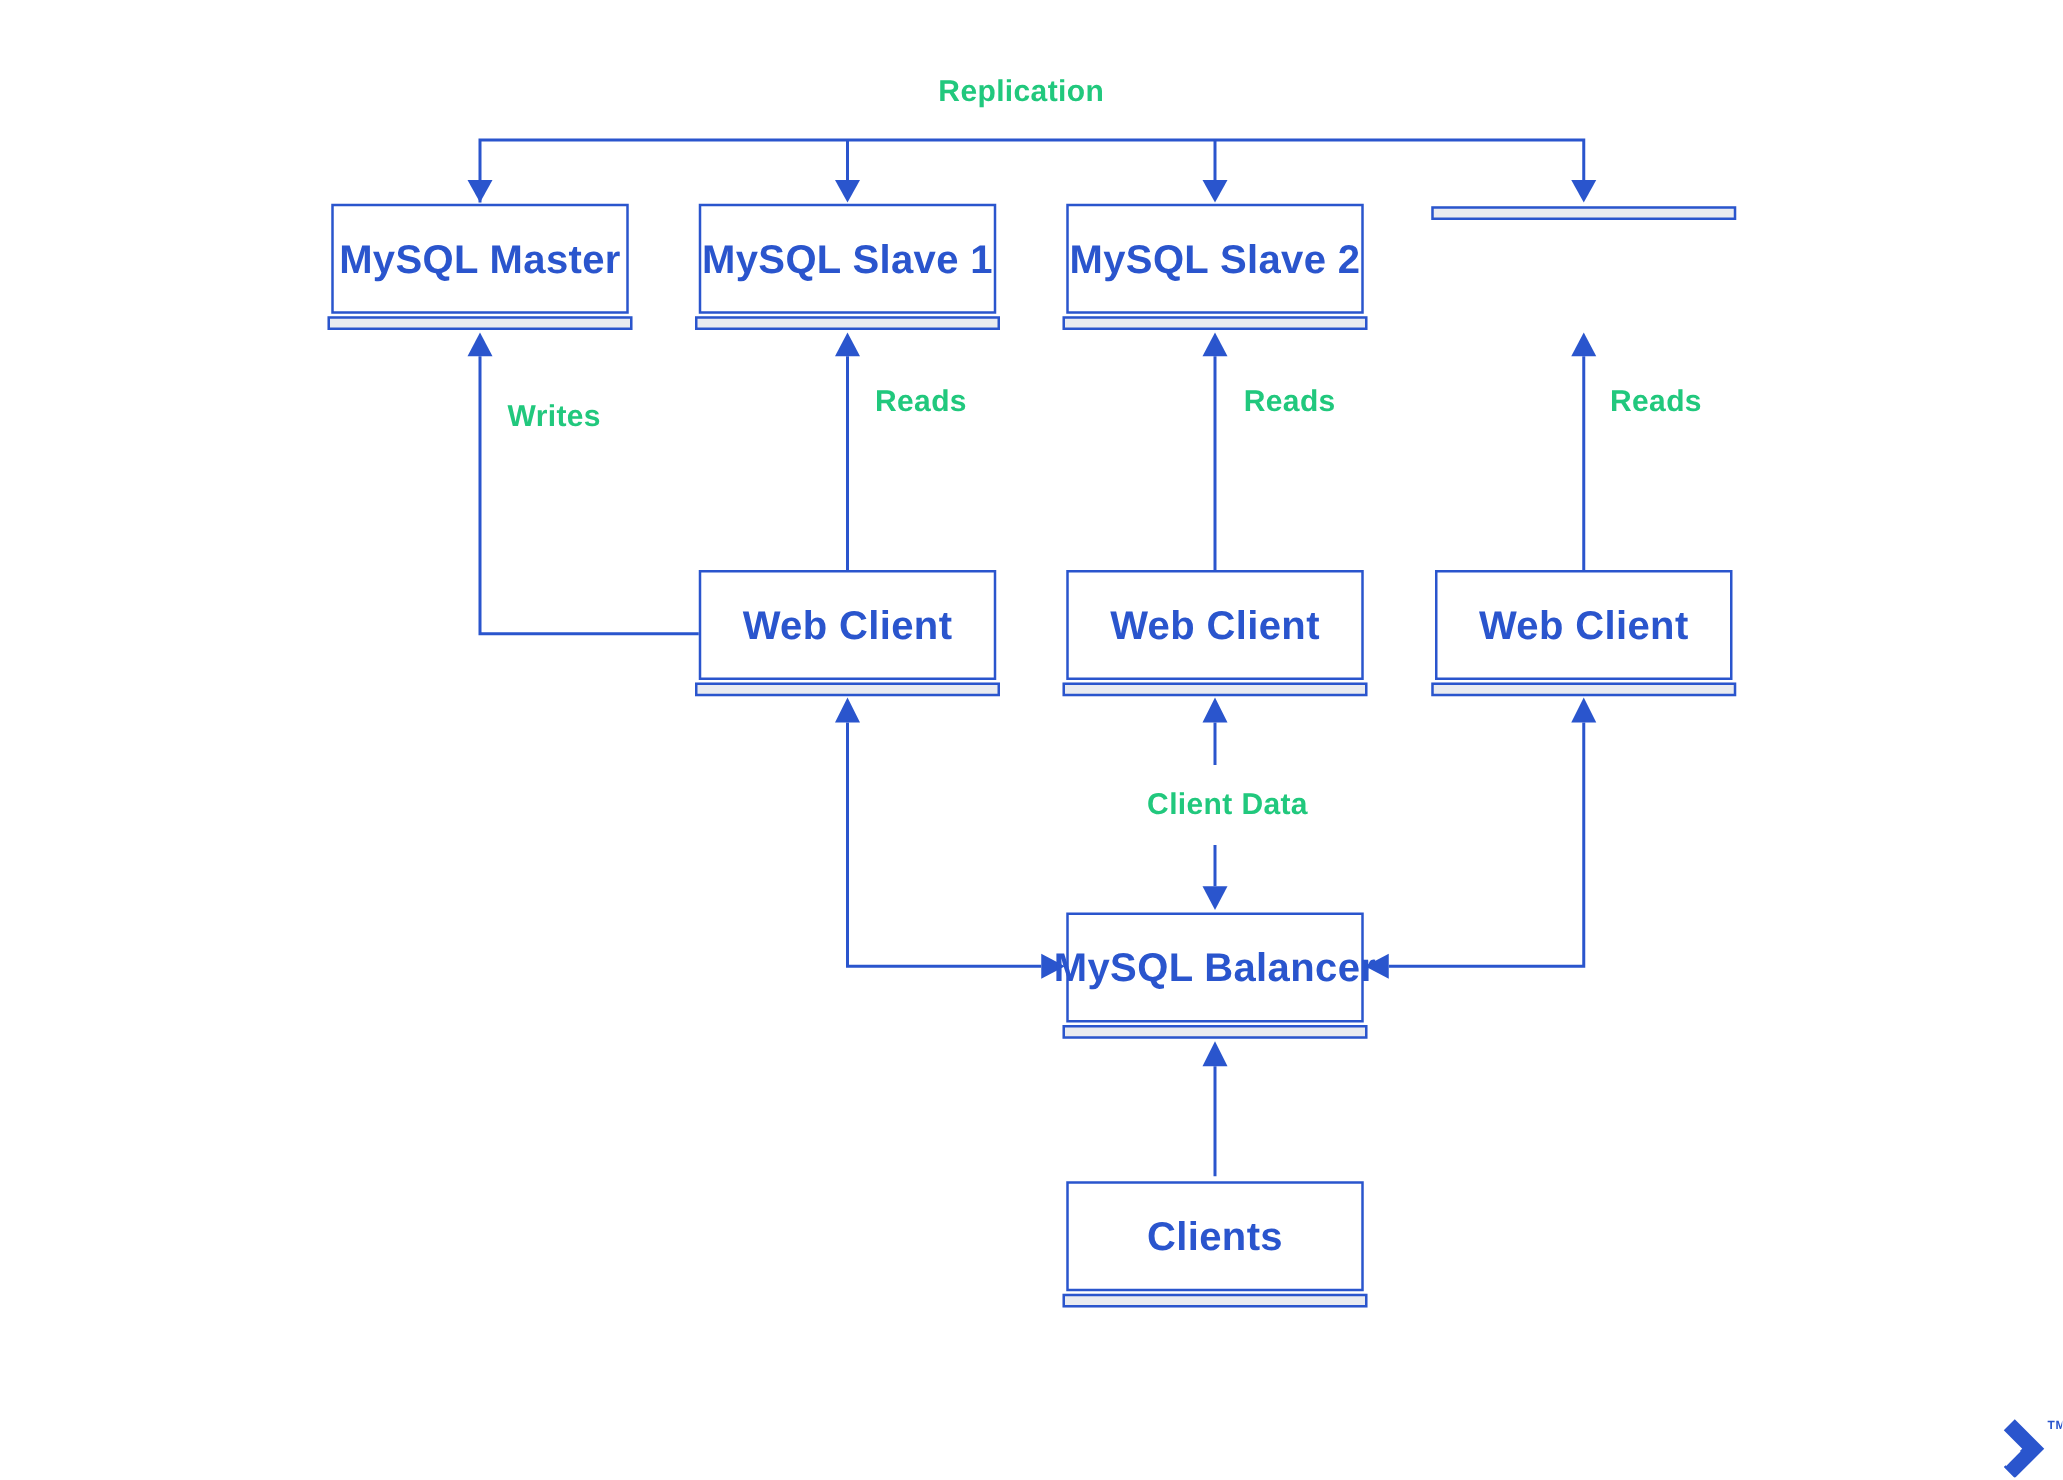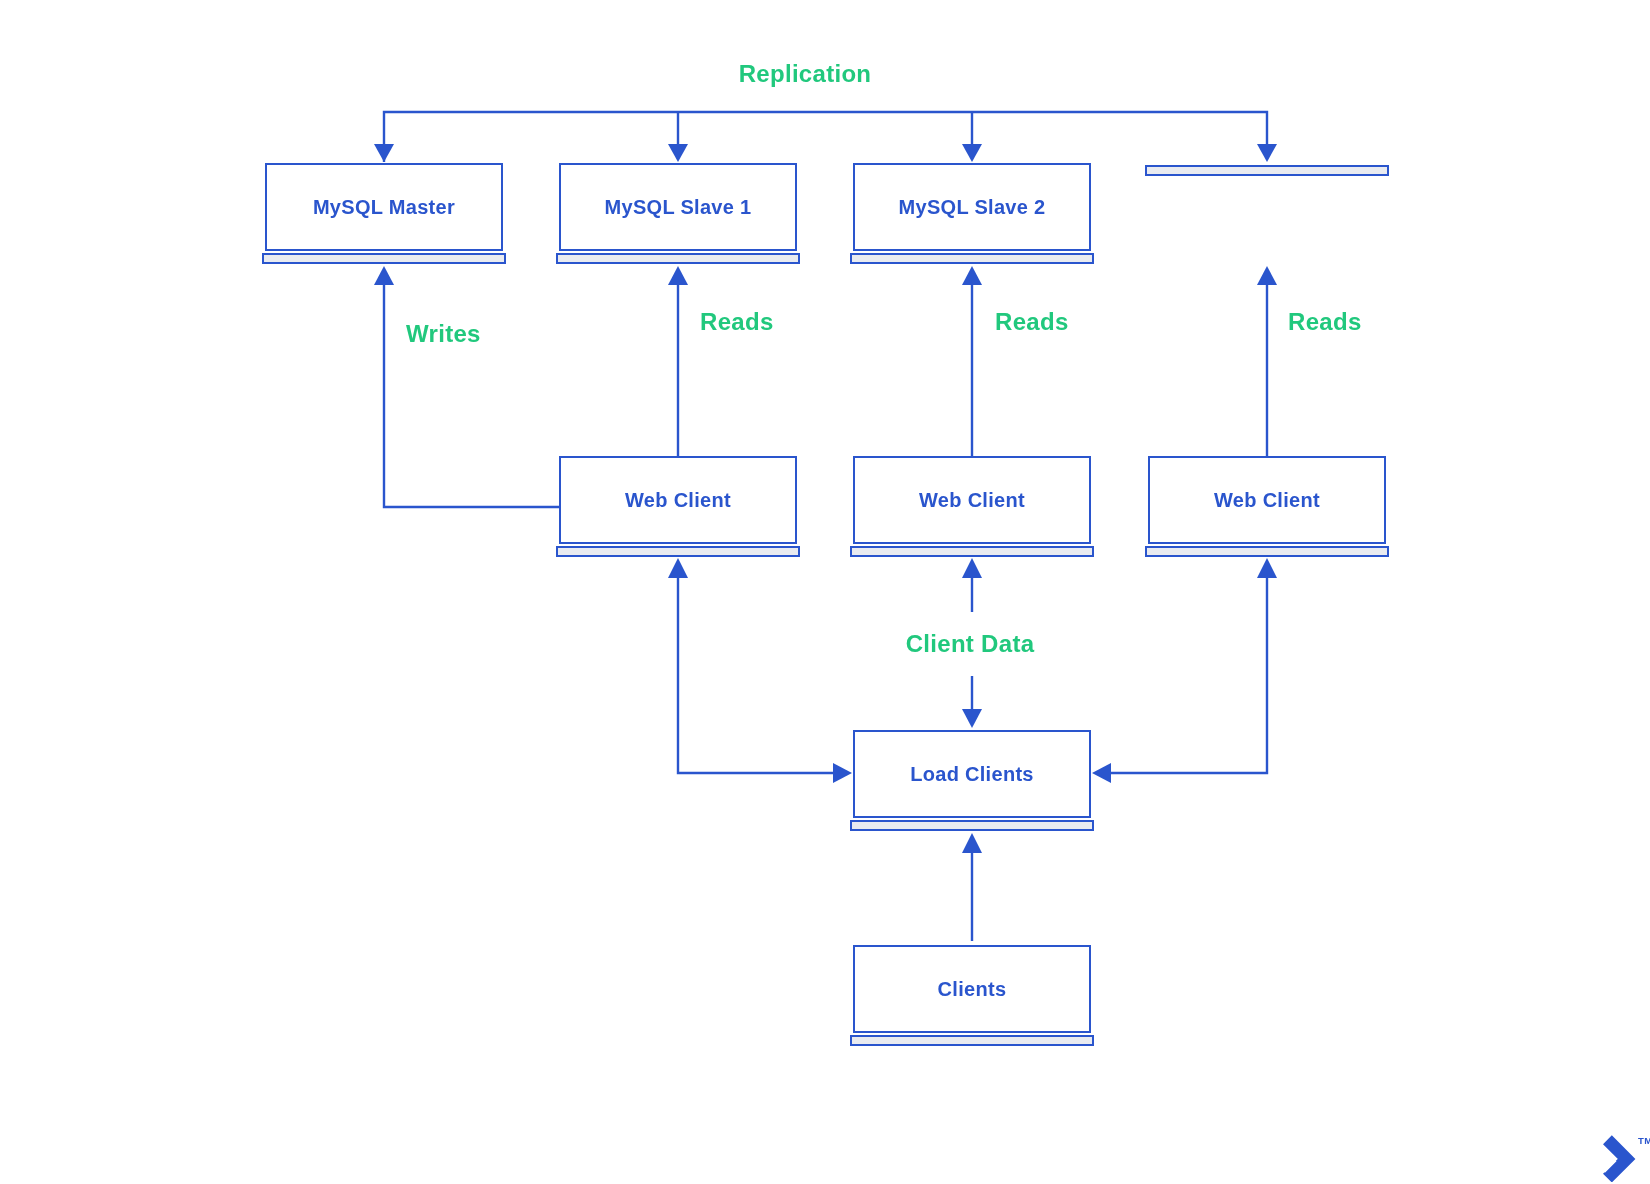--- a/index.html
+++ b/index.html
@@ -30,21 +30,21 @@
     box-sizing: border-box;
     height: 88px;
     border: 2.5px solid #2a55cd;
     background: #ffffff;
     display: flex;
     align-items: center;
     justify-content: center;
   }
   .node-label {
     color: #2a55cd;
-    font-size: 20px;
+    font-size: 32px;
     font-weight: 700;
     letter-spacing: 0.3px;
     white-space: nowrap;
   }
   .node-strip {
     box-sizing: border-box;
     height: 11px;
     margin: 2px -3px 0 -3px;
     border: 2px solid #2a55cd;
     background: #e9ebf0;
@@ -52,20 +52,21 @@
   .edge-label {
     position: absolute;
     color: #21c87d;
     font-size: 24px;
     font-weight: 700;
     letter-spacing: 0.3px;
     white-space: nowrap;
   }
   .edge-label.centered {
     transform: translateX(-50%);
+    margin-left: 12px;
   }
   .brandmark {
     position: absolute;
     left: 1594px;
     top: 1132px;
     width: 56px;
     height: 52px;
   }
   .brandmark .tm {
     position: absolute;
@@ -167,21 +168,21 @@
 
   <div class="node" style="left:1148px; top:456px;">
     <div class="node-box">
       <span class="node-label">Web Client</span>
     </div>
     <div class="node-strip"></div>
   </div>
 
   <div class="node" style="left:853px; top:730px;">
     <div class="node-box">
-      <span class="node-label">Load Clients</span>
+      <span class="node-label">MySQL Balancer</span>
     </div>
     <div class="node-strip"></div>
   </div>
 
   <div class="node" style="left:853px; top:945px;">
     <div class="node-box">
       <span class="node-label">Clients</span>
     </div>
     <div class="node-strip"></div>
   </div>

